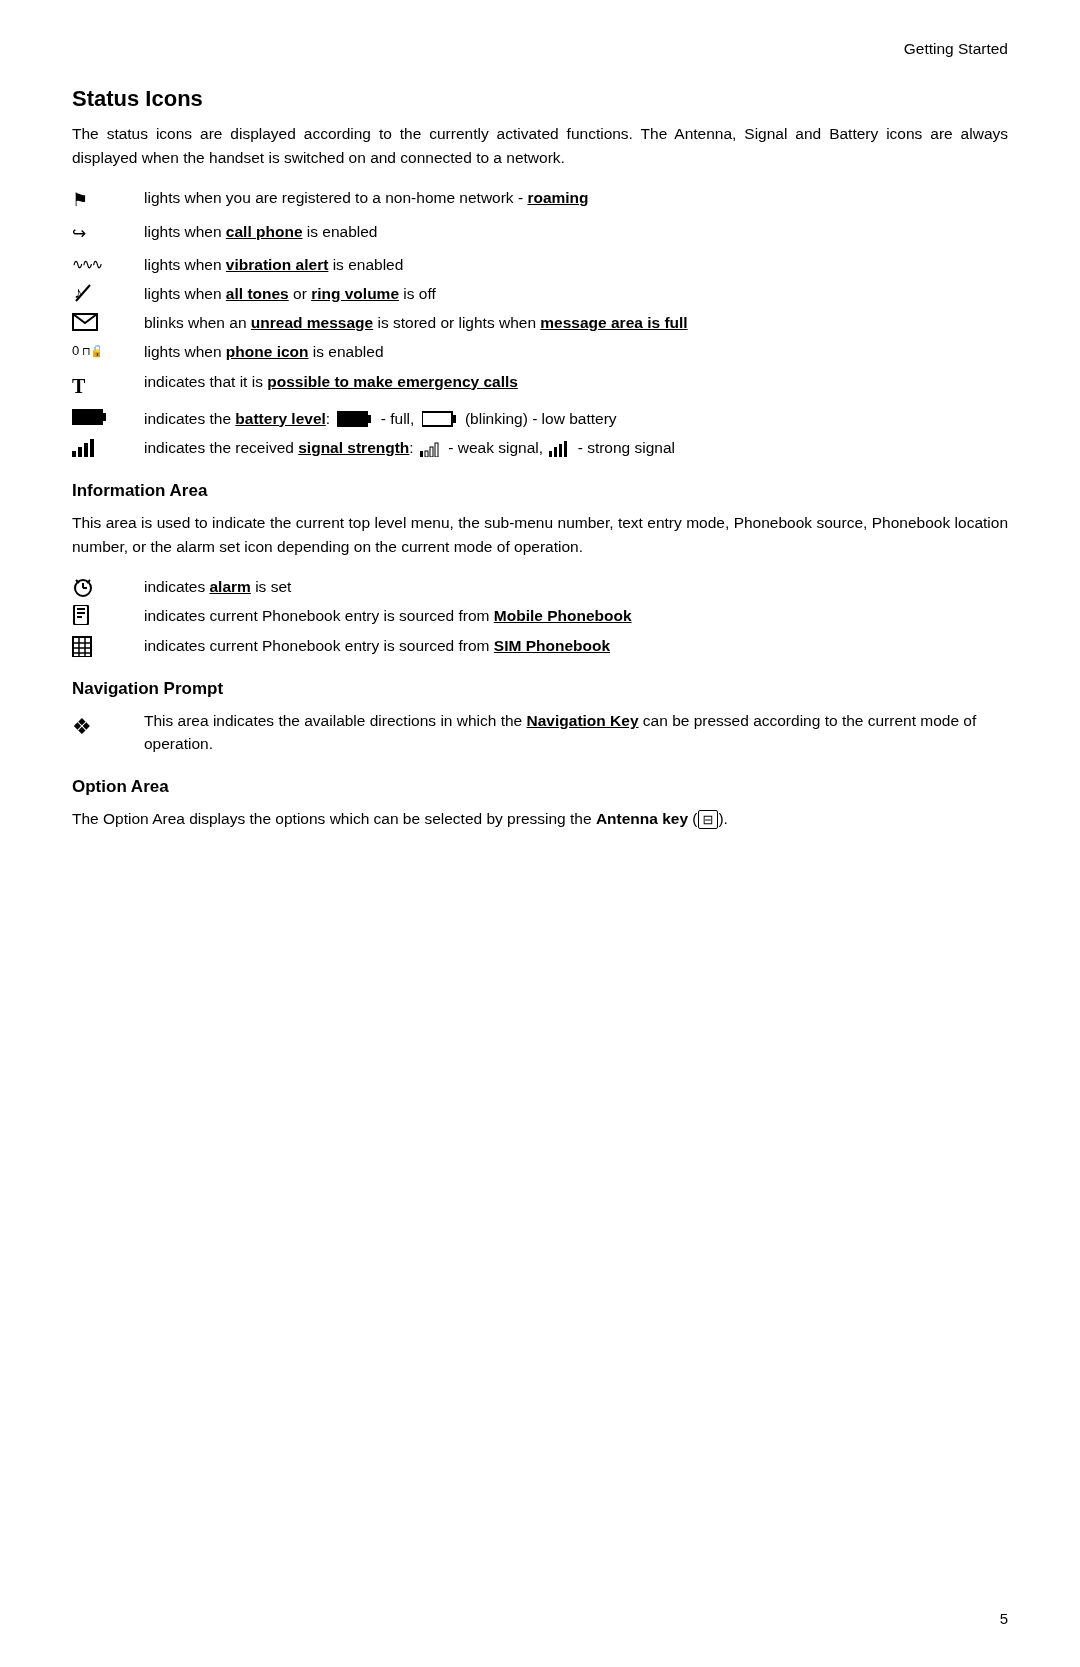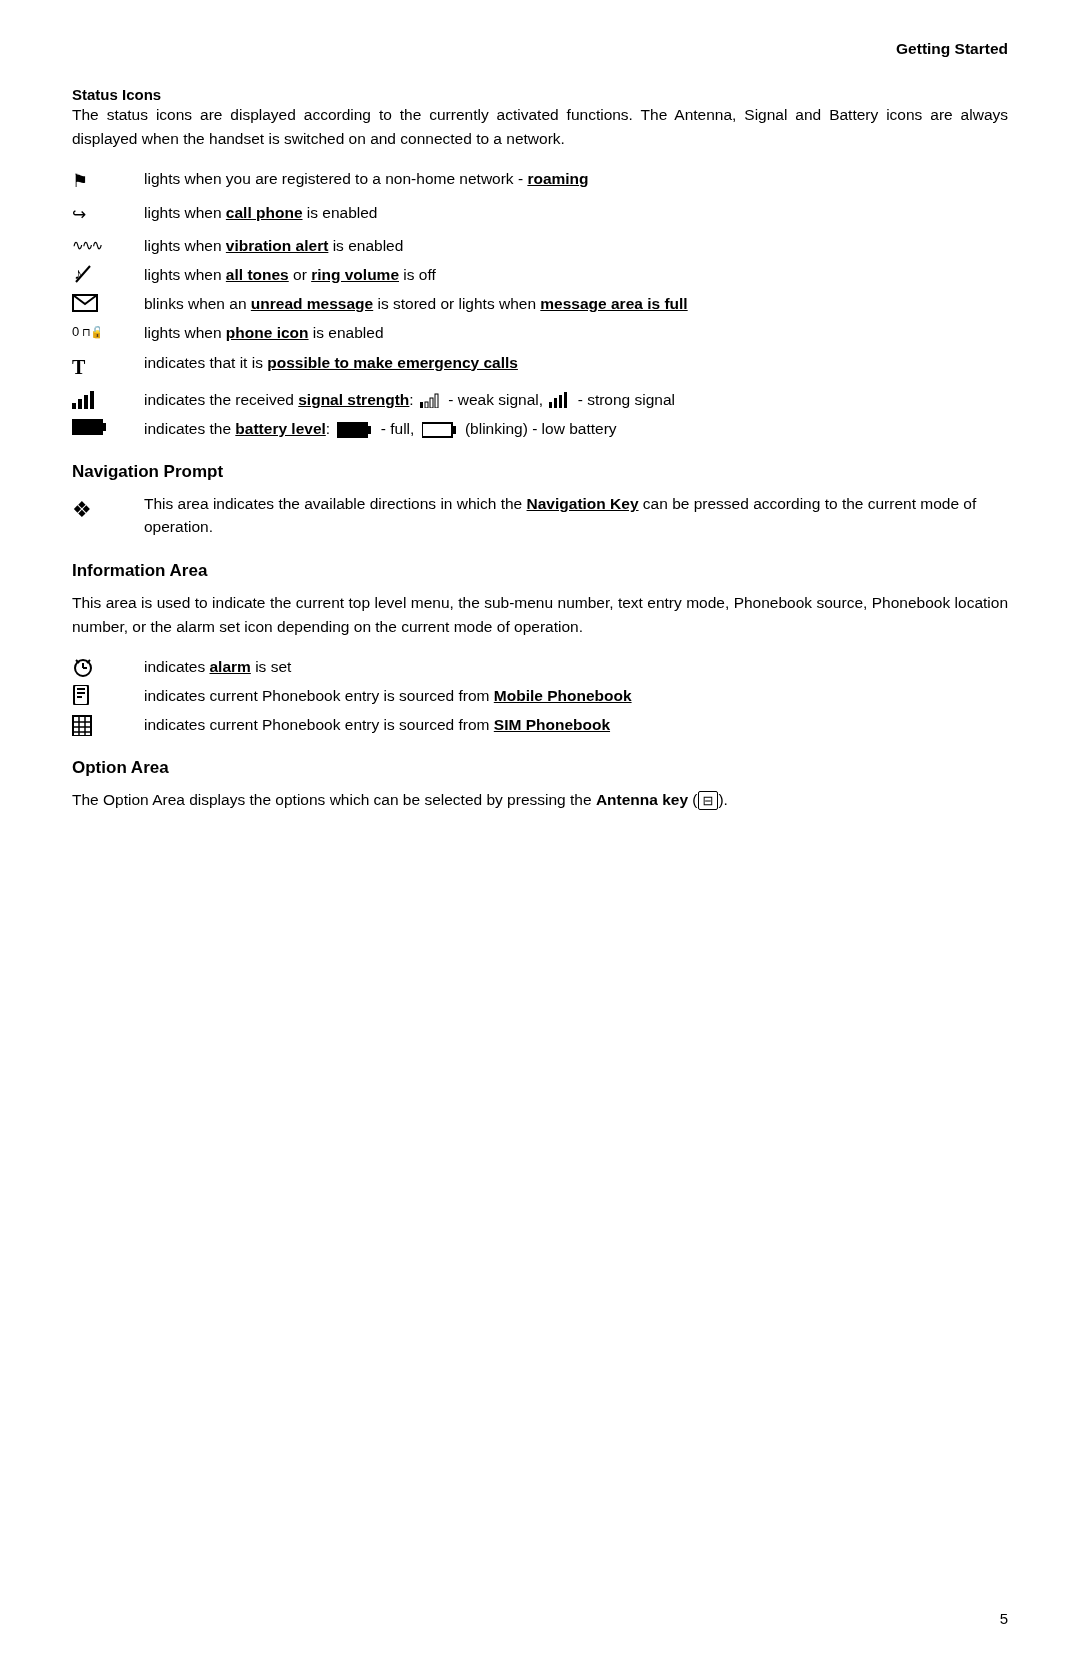--- a/index.html
+++ b/index.html
@@ -17,28 +17,29 @@
       color: #000000;
       position: relative;
     }
 
     .page-container {
       padding: 40px 72px 80px 72px;
     }
 
     .page-header {
       text-align: right;
-      font-weight: bold;
+      font-weight: normal;
       font-size: 15.5px;
       margin-bottom: 28px;
     }
 
     .section-title {
-      font-size: 15px;
+      font-size: 22px;
       font-weight: bold;
+      margin-bottom: 10px;
     }
 
     .intro-text {
       font-size: 15.5px;
       line-height: 1.55;
       margin-bottom: 16px;
       text-align: justify;
     }
 
     .icon-list {
@@ -171,20 +172,42 @@
         <div class="icon-cell">
           <span style="font-size:20px; font-weight:bold; font-family: serif;">T</span>
         </div>
         <div class="desc-cell">
           indicates that it is <b>possible to make emergency calls</b>
         </div>
       </li>
 
       <li>
         <div class="icon-cell">
+          <svg width="36" height="18" viewBox="0 0 36 18">
+            <rect x="0" y="2" width="30" height="14" fill="#000" stroke="#000" stroke-width="2"></rect>
+            <rect x="30" y="5" width="4" height="8" fill="#000"></rect>
+          </svg>
+        </div>
+        <div class="desc-cell">
+          indicates the <b>battery level</b>:
+          <svg width="36" height="18" viewBox="0 0 36 18" style="vertical-align:middle; margin:0 3px;">
+            <rect x="0" y="2" width="30" height="14" fill="#000" stroke="#000" stroke-width="2"></rect>
+            <rect x="30" y="5" width="4" height="8" fill="#000"></rect>
+          </svg>
+          - full,
+          <svg width="36" height="18" viewBox="0 0 36 18" style="vertical-align:middle; margin:0 3px;">
+            <rect x="0" y="2" width="30" height="14" fill="none" stroke="#000" stroke-width="2"></rect>
+            <rect x="30" y="5" width="4" height="8" fill="#000"></rect>
+          </svg>
+          (blinking) - low battery
+        </div>
+      </li>
+
+      <li>
+        <div class="icon-cell">
           <svg width="26" height="20" viewBox="0 0 26 20">
             <rect x="0" y="14" width="4" height="6" fill="#000"></rect>
             <rect x="6" y="10" width="4" height="10" fill="#000"></rect>
             <rect x="12" y="6" width="4" height="14" fill="#000"></rect>
             <rect x="18" y="2" width="4" height="18" fill="#000"></rect>
           </svg>
         </div>
         <div class="desc-cell">
           indicates the received <b>signal strength</b>:
           <svg width="22" height="16" viewBox="0 0 22 16" style="vertical-align:middle; margin:0 2px;">
@@ -197,57 +220,20 @@
           <svg width="22" height="16" viewBox="0 0 22 16" style="vertical-align:middle; margin:0 2px;">
             <rect x="0" y="10" width="3" height="6" fill="#000"></rect>
             <rect x="5" y="6" width="3" height="10" fill="#000"></rect>
             <rect x="10" y="3" width="3" height="13" fill="#000"></rect>
             <rect x="15" y="0" width="3" height="16" fill="#000"></rect>
           </svg>
           - strong signal
         </div>
       </li>
 
-      <li>
-        <div class="icon-cell">
-          <svg width="36" height="18" viewBox="0 0 36 18">
-            <rect x="0" y="2" width="30" height="14" fill="#000" stroke="#000" stroke-width="2"></rect>
-            <rect x="30" y="5" width="4" height="8" fill="#000"></rect>
-          </svg>
-        </div>
-        <div class="desc-cell">
-          indicates the <b>battery level</b>:
-          <svg width="36" height="18" viewBox="0 0 36 18" style="vertical-align:middle; margin:0 3px;">
-            <rect x="0" y="2" width="30" height="14" fill="#000" stroke="#000" stroke-width="2"></rect>
-            <rect x="30" y="5" width="4" height="8" fill="#000"></rect>
-          </svg>
-          - full,
-          <svg width="36" height="18" viewBox="0 0 36 18" style="vertical-align:middle; margin:0 3px;">
-            <rect x="0" y="2" width="30" height="14" fill="none" stroke="#000" stroke-width="2"></rect>
-            <rect x="30" y="5" width="4" height="8" fill="#000"></rect>
-          </svg>
-          (blinking) - low battery
-        </div>
-      </li>
-
-    </ul>
-  </div>
-
-  <div>
-    <h2 class="subsection-title">Navigation Prompt</h2>
-
-    <ul class="icon-list">
-      <li>
-        <div class="icon-cell">
-          <span style="font-size:22px;">❖</span>
-        </div>
-        <div class="desc-cell">
-          This area indicates the available directions in which the <b>Navigation Key</b> can be pressed according to the current mode of operation.
-        </div>
-      </li>
     </ul>
   </div>
 
   <div>
     <h2 class="subsection-title">Information Area</h2>
     <p class="intro-text">This area is used to indicate the current top level menu, the sub-menu number, text entry mode, Phonebook source, Phonebook location number, or the alarm set icon depending on the current mode of operation.</p>
 
     <ul class="icon-list">
 
       <li>
@@ -292,20 +278,35 @@
         </div>
         <div class="desc-cell">
           indicates current Phonebook entry is sourced from <b>SIM Phonebook</b>
         </div>
       </li>
 
     </ul>
   </div>
 
   <div>
+    <h2 class="subsection-title">Navigation Prompt</h2>
+
+    <ul class="icon-list">
+      <li>
+        <div class="icon-cell">
+          <span style="font-size:22px;">❖</span>
+        </div>
+        <div class="desc-cell">
+          This area indicates the available directions in which the <b>Navigation Key</b> can be pressed according to the current mode of operation.
+        </div>
+      </li>
+    </ul>
+  </div>
+
+  <div>
     <h2 class="subsection-title">Option Area</h2>
     <p class="intro-text">
       The Option Area displays the options which can be selected by pressing the <b>Antenna key</b> (<span style="border:1.5px solid #000; padding:1px 4px; border-radius:2px; font-size:13px;">⊟</span>).
     </p>
   </div>
 
 </div>
 
 <div class="page-number">5</div>
 

